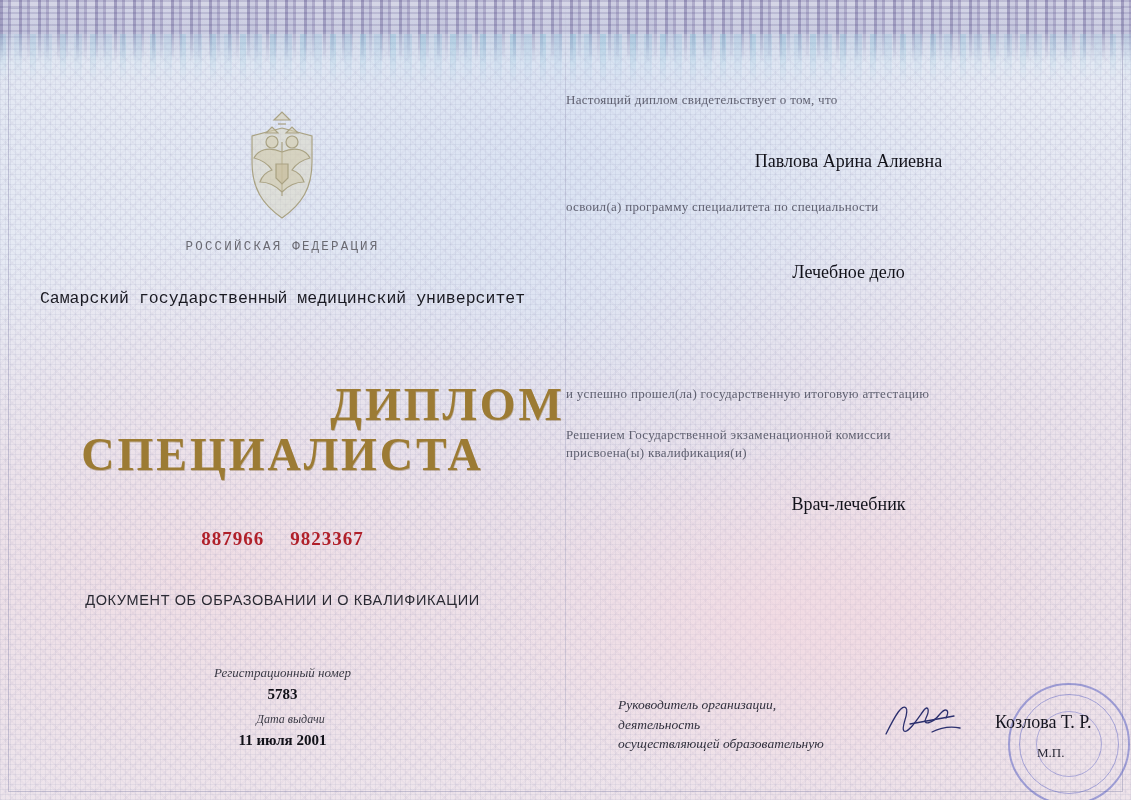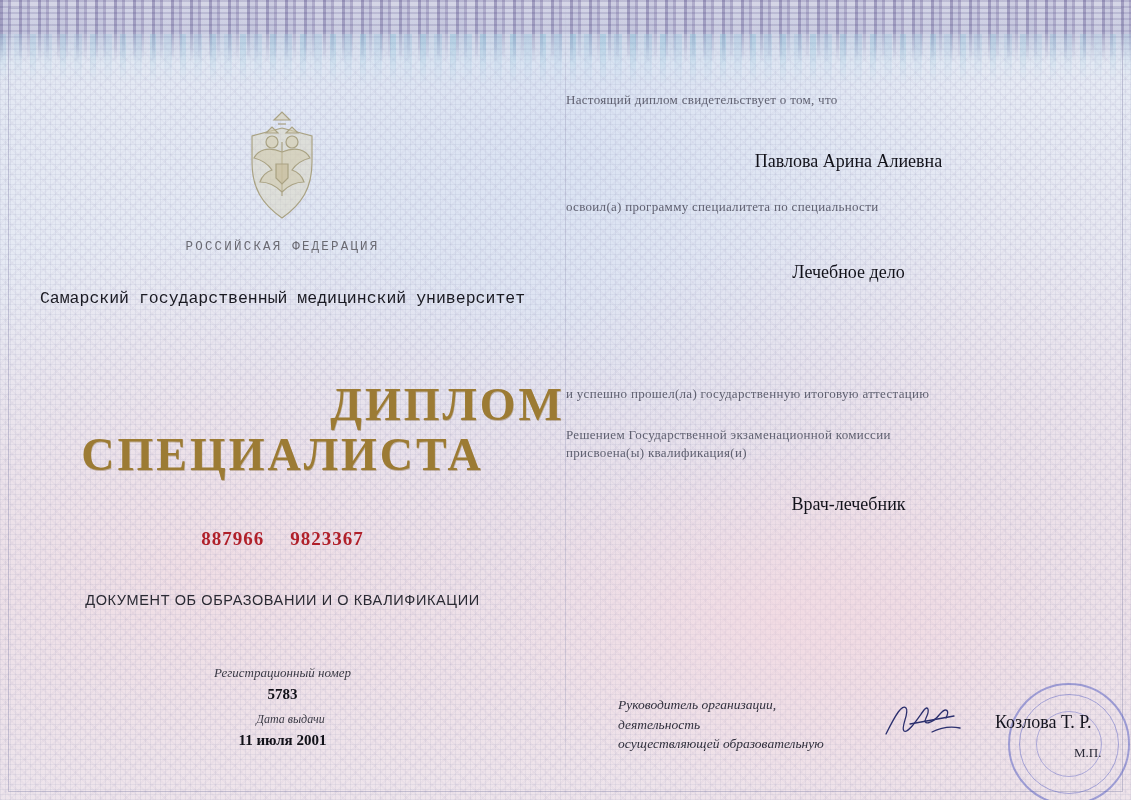--- a/index.html
+++ b/index.html
@@ -230,21 +230,21 @@
   }
   .signer-name {
     position: absolute;
     left: 995px; top: 712px;
     font-size: 18px;
     color: #15151f;
     white-space: nowrap;
   }
   .mp-label {
     position: absolute;
-    left: 1074px; top: 745px;
+    left: 1037px; top: 745px;
     font-size: 13px;
     color: #2a2a38;
   }
   .stamp {
     position: absolute;
     left: 1008px; top: 683px;
     width: 118px; height: 118px;
     border-radius: 50%;
     border: 2px solid rgba(70,80,190,0.55);
     box-shadow: inset 0 0 0 5px rgba(255,255,255,0), 0 0 0 0 rgba(0,0,0,0);

